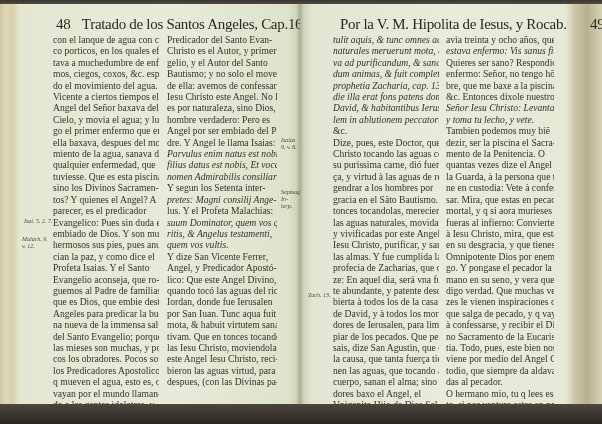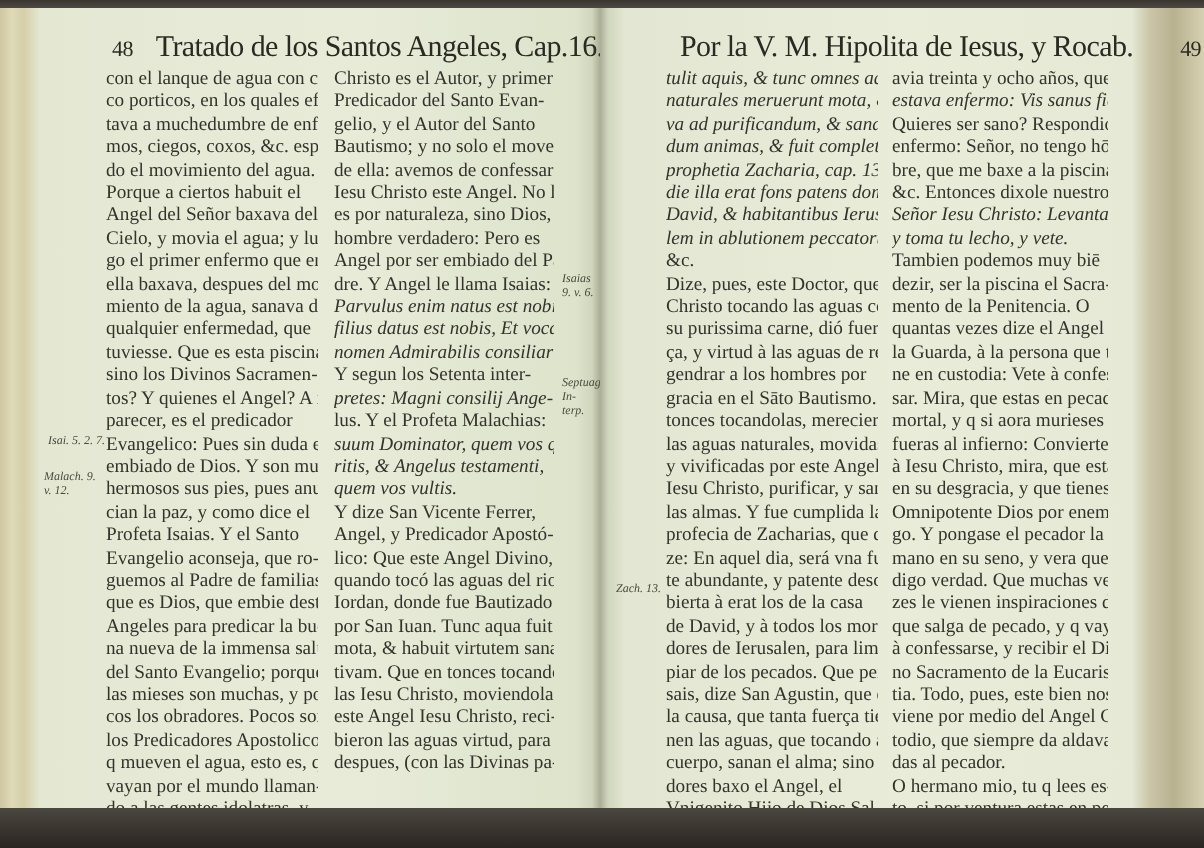--- a/index.html
+++ b/index.html
@@ -5,21 +5,21 @@
   html,body{margin:0;padding:0;}
   body{width:602px;height:424px;overflow:hidden;background:#2a2520;position:relative;font-family:"Liberation Serif","DejaVu Serif",serif;}
   .top-edge{position:absolute;left:0;top:0;width:602px;height:10px;background:linear-gradient(#3a3530,#6b665c);}
   .spread{position:absolute;left:0;top:4px;width:602px;height:404px;}
   .page{position:absolute;top:0;height:404px;background:#e6ead7;overflow:hidden;}
   .page.left{left:0;width:300px;background:linear-gradient(90deg,#cfc6a2 0px,#e0d9b8 6px,#d6cfa9 12px,#e4e8d3 20px,#e7ebd8 60%,#dee3cc 96%,#c9cfb4 100%);}
   .page.right{left:300px;width:302px;background:linear-gradient(90deg,#c8cdb3 0%,#e2e6d2 4%,#e8ecd9 50%,#e5e9d6 88%,#cbc6a8 91%,#b8b18f 95%,#d6d1b2 100%);}
   .gutter{position:absolute;left:296px;top:0;width:8px;height:404px;background:linear-gradient(90deg,rgba(0,0,0,0),rgba(80,80,60,.25),rgba(0,0,0,0));}
   .bottom-edge{position:absolute;left:0;top:404px;width:602px;height:20px;background:linear-gradient(#4a4640,#2a2520);}
   .hdr{position:absolute;top:12px;font-size:15px;color:#2a2a22;white-space:nowrap;letter-spacing:-.3px;}
-  .hdr .pn{font-size:11px;}
+  .hdr .pn{font-size:15px;}
   .col{position:absolute;font-size:9.6px;line-height:11.4px;color:#33332b;text-align:justify;}
   .col .ln{display:block;white-space:nowrap;overflow:hidden;}
   .col .it{font-style:italic;}
   .note{position:absolute;font-size:6px;line-height:7px;font-style:italic;color:#4a4a3c;}
   .catch{position:absolute;font-size:9.6px;color:#33332b;}
   .sig{position:absolute;font-size:9.6px;color:#33332b;}
 </style>
 </head>
 <body>
 
@@ -32,21 +32,21 @@
       <span class="pn">48</span>
       <span style="margin-left:8px;">Tratado de los Santos Angeles, Cap.16.</span>
     </div>
 
     <div class="col" id="lpa" style="left:53px;top:30px;width:106px;">
         <span class="ln">con el lanque de agua con cin-</span>
         <span class="ln">co porticos, en los quales ef-</span>
         <span class="ln">tava a muchedumbre de enfer-</span>
         <span class="ln">mos, ciegos, coxos, &amp;c. esperá-</span>
         <span class="ln">do el movimiento del agua.</span>
-        <span class="ln">Porque a ciertos habuit el</span>
+        <span class="ln">Vicente a ciertos tiempos el</span>
         <span class="ln">Angel del Señor baxava del</span>
         <span class="ln">Cielo, y movia el agua; y lue-</span>
         <span class="ln">go el primer enfermo que en</span>
         <span class="ln">ella baxava, despues del movi-</span>
         <span class="ln">miento de la agua, sanava de</span>
         <span class="ln">qualquier enfermedad, que</span>
         <span class="ln">tuviesse. Que es esta piscina,</span>
         <span class="ln">sino los Divinos Sacramen-</span>
         <span class="ln">tos? Y quienes el Angel? A mi</span>
         <span class="ln">parecer, es el predicador</span>
@@ -62,22 +62,22 @@
         <span class="ln">na nueva de la immensa salud</span>
         <span class="ln">del Santo Evangelio; porque</span>
         <span class="ln">las mieses son muchas, y po-</span>
         <span class="ln">cos los obradores. Pocos son</span>
         <span class="ln">los Predicadores Apostolicos,</span>
         <span class="ln">q mueven el agua, esto es, que</span>
         <span class="ln">vayan por el mundo llaman-</span>
         <span class="ln">do a las gentes idolatras, y</span>
       </div>
     <div class="col" id="lpb" style="left:167px;top:30px;width:110px;">
+        <span class="ln">Predicador del Santo Evan-</span>
         <span class="ln">Christo es el Autor, y primer</span>
-        <span class="ln">Predicador del Santo Evan-</span>
         <span class="ln">gelio, y el Autor del Santo</span>
         <span class="ln">Bautismo; y no solo el move-</span>
         <span class="ln">de ella: avemos de confessar ser</span>
         <span class="ln">Iesu Christo este Angel. No lo</span>
         <span class="ln">es por naturaleza, sino Dios, y</span>
         <span class="ln">hombre verdadero: Pero es</span>
         <span class="ln">Angel por ser embiado del Pa-</span>
         <span class="ln">dre. Y Angel le llama Isaias:</span>
         <span class="ln it">Parvulus enim natus est nobis, &amp;</span>
         <span class="ln it">filius datus est nobis, Et vocabitur</span>
@@ -85,21 +85,21 @@
         <span class="ln">Y segun los Setenta inter-</span>
         <span class="ln it">pretes: Magni consilij Ange-</span>
         <span class="ln">lus. Y el Profeta Malachias:</span>
         <span class="ln it">suum Dominator, quem vos quæ-</span>
         <span class="ln it">ritis, &amp; Angelus testamenti,</span>
         <span class="ln it">quem vos vultis.</span>
         <span class="ln">Y dize San Vicente Ferrer,</span>
         <span class="ln">Angel, y Predicador Apostó-</span>
         <span class="ln">lico: Que este Angel Divino,</span>
         <span class="ln">quando tocó las aguas del rio</span>
-        <span class="ln">Iordan, donde fue Bautizado</span>
+        <span class="ln">Iordan, donde fue Ierusalen</span>
         <span class="ln">por San Iuan. Tunc aqua fuit</span>
         <span class="ln">mota, &amp; habuit virtutem sana-</span>
         <span class="ln">tivam. Que en tonces tocando</span>
         <span class="ln">las Iesu Christo, moviendolas</span>
         <span class="ln">este Angel Iesu Christo, reci-</span>
         <span class="ln">bieron las aguas virtud, para</span>
         <span class="ln">despues, (con las Divinas pa-</span>
       </div>
 
     <div class="note" style="left:24px;top:214px;width:30px;">Isai. 5. 2. 7.</div>
@@ -133,21 +133,21 @@
         <span class="ln">gendrar a los hombres por</span>
         <span class="ln">gracia en el Sāto Bautismo. En</span>
         <span class="ln">tonces tocandolas, merecierō</span>
         <span class="ln">las aguas naturales, movidas,</span>
         <span class="ln">y vivificadas por este Angel</span>
         <span class="ln">Iesu Christo, purificar, y sanar</span>
         <span class="ln">las almas. Y fue cumplida la</span>
         <span class="ln">profecia de Zacharias, que di-</span>
         <span class="ln">ze: En aquel dia, será vna fuē-</span>
         <span class="ln">te abundante, y patente descu-</span>
-        <span class="ln">bierta à erat los de la casa</span>
+        <span class="ln">bierta à todos los de la casa</span>
         <span class="ln">de David, y à todos los mora-</span>
         <span class="ln">dores de Ierusalen, para lim-</span>
         <span class="ln">piar de los pecados. Que pen-</span>
         <span class="ln">sais, dize San Agustin, que es</span>
         <span class="ln">la causa, que tanta fuerça tie-</span>
         <span class="ln">nen las aguas, que tocando al</span>
         <span class="ln">cuerpo, sanan el alma; sino</span>
         <span class="ln">dores baxo el Angel, el</span>
         <span class="ln">Vnigenito Hijo de Dios Sal-</span>
       </div>

